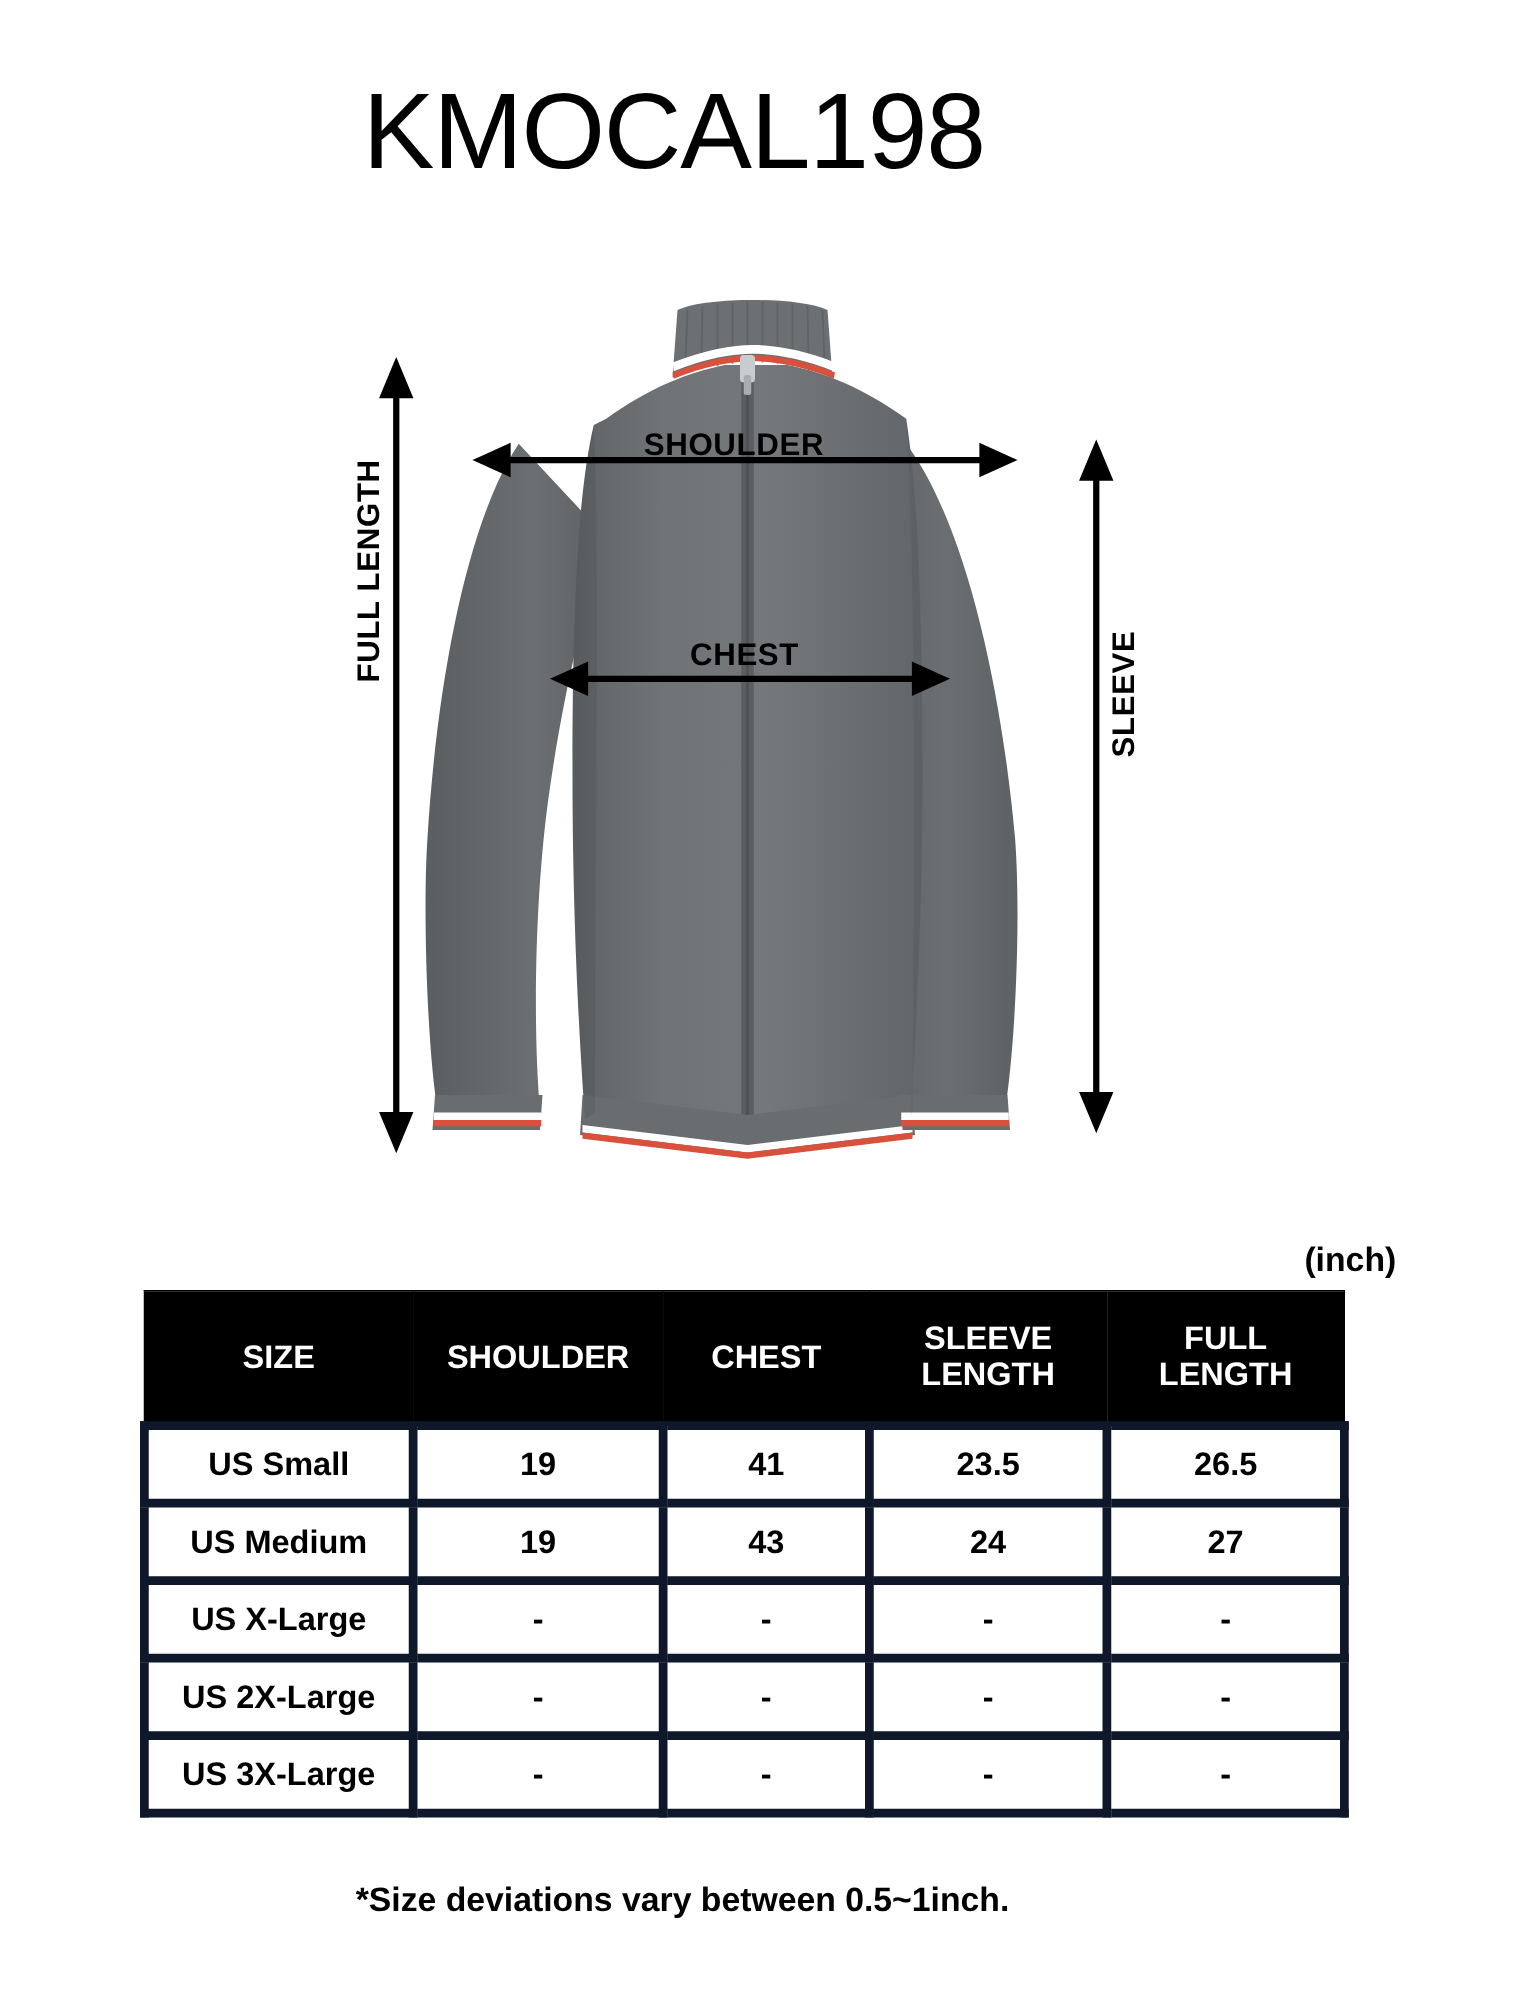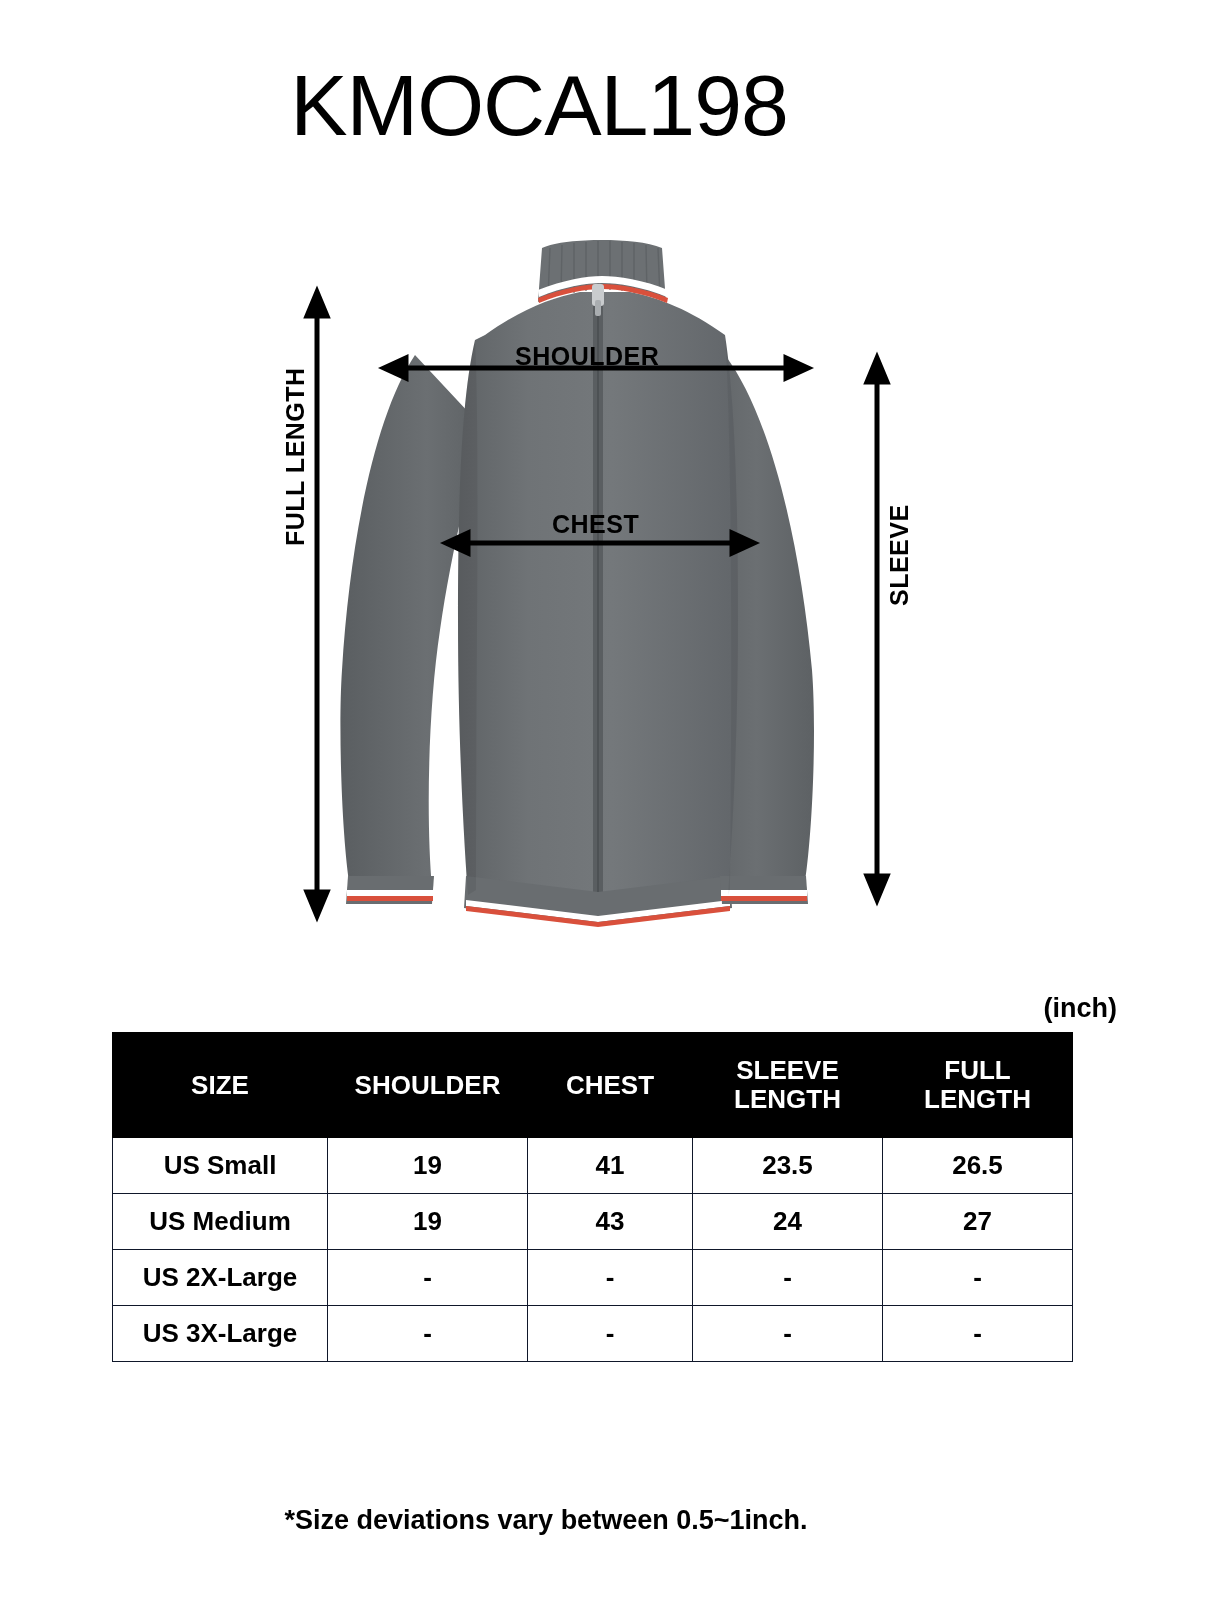--- a/index.html
+++ b/index.html
@@ -80,21 +80,21 @@
   
   .size-table {
     position: absolute;
     top: 1032px;
     left: 112px;
     width: 811px;
     border-collapse: collapse;
     table-layout: fixed;
   }
   .size-table th, .size-table td {
-    border: 1px solid #0f172a;
+    border: 7px solid #0f172a;
     text-align: center;
     font-weight: bold;
   }
   .size-table thead th {
     background: #000000;
     color: #ffffff;
     font-size: 26px;
     height: 104px;
     line-height: 1.1;
     border: 1px solid #000;
@@ -256,20 +256,27 @@
       <td>26.5</td>
     </tr>
     <tr>
       <td>US Medium</td>
       <td>19</td>
       <td>43</td>
       <td>24</td>
       <td>27</td>
     </tr>
     <tr>
+      <td>US X-Large</td>
+      <td>-</td>
+      <td>-</td>
+      <td>-</td>
+      <td>-</td>
+    </tr>
+    <tr>
       <td>US 2X-Large</td>
       <td>-</td>
       <td>-</td>
       <td>-</td>
       <td>-</td>
     </tr>
     <tr>
       <td>US 3X-Large</td>
       <td>-</td>
       <td>-</td>

